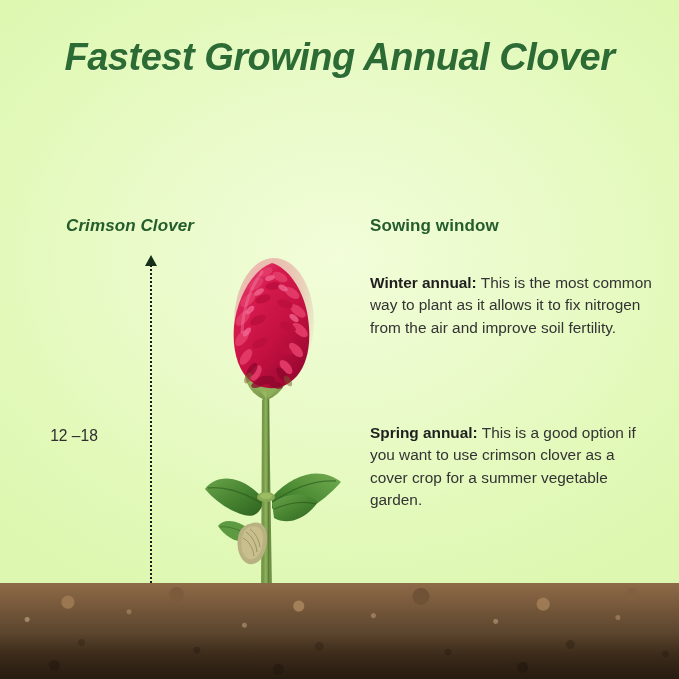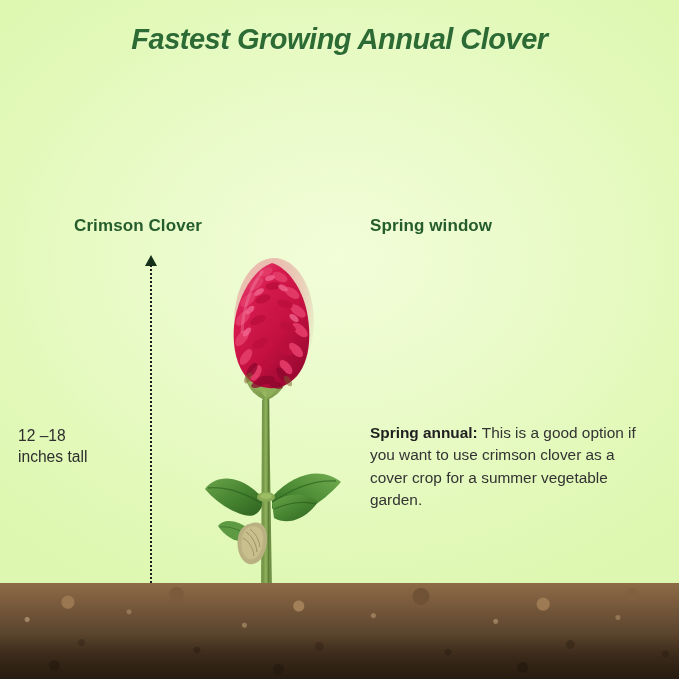--- a/index.html
+++ b/index.html
@@ -14,22 +14,22 @@
     width:679px; height:679px;
     overflow:hidden;
     background:
       radial-gradient(ellipse 70% 55% at 50% 38%, #f2fdd9 0%, #eafbca 40%, #e2f9b9 75%, #ddf7b0 100%),
       linear-gradient(160deg,#eefcd4 0%, #e3f9bb 55%, #dcf7ae 100%);
   }
 
   
   .header { position:absolute; top:0; left:0; width:679px; text-align:center; }
   .title {
-    margin-top:24px;
-    font-size:29px;
+    margin-top:38px;
+    font-size:38px;
     font-weight:bold;
     font-style:italic;
     letter-spacing:-0.5px;
     color:#2c6b33;
     line-height:1.05;
     text-shadow:0 1px 0 rgba(255,255,255,.35);
   }
   .subtitle {
     margin:10px auto 0;
     width:572px;
@@ -39,21 +39,21 @@
   }
 
   
   .col-head {
     position:absolute;
     font-size:17px;
     font-weight:bold;
     color:#245c2b;
     letter-spacing:0.1px;
   }
-  #crimson-head { left:74px; top:216px; }
+  #crimson-head { left:66px; top:216px;font-style:italic; }
   #sowing-head  { left:370px; top:216px; }
 
   
   .para {
     position:absolute;
     left:370px;
     width:284px;
     font-size:15.4px;
     line-height:1.46;
     color:#333333;
@@ -73,20 +73,21 @@
     position:absolute; left:3px; top:0;
     width:0;height:0;
     border-left:6px solid transparent;
     border-right:6px solid transparent;
     border-bottom:11px solid #17301a;
   }
   #measure-label {
     position:absolute;
     left:18px; top:425px;
     width:112px;
+    text-align:center;
     font-size:15.6px;
     line-height:1.35;
     color:#2e2e2e;
   }
 
   
   #plant { position:absolute; left:0; top:0; width:679px; height:679px; }
 
   
   #soil {
@@ -132,31 +133,31 @@
 </head>
 <body>
 
 <div id="canvas">
 
   <div class="header">
     <div class="title">Fastest Growing Annual Clover</div>
   </div>
 
   <div class="col-head" id="crimson-head">Crimson Clover</div>
-  <div class="col-head" id="sowing-head">Spring window</div>
-
+  <div class="col-head" id="sowing-head">Sowing window</div>
+
+  <div class="para" id="para-winter"><b>Winter annual:</b><span> This is the most common way to plant as it allows it to fix nitrogen from the air and improve soil fertility.</span></div>
   <div class="para" id="para-spring"><b>Spring annual:</b><span> This is a good option if you want to use crimson clover as a cover crop for a summer vegetable garden.</span></div>
 
   <div id="measure">
     <div class="arrow-head"></div>
     <div class="arrow-line"></div>
   </div>
   <div id="measure-label">
     <div>12 –18</div>
-    <div>inches tall</div>
   </div>
 
   <svg id="plant" viewBox="0 0 679 679">
     <defs>
       <linearGradient id="stemG" x1="0" y1="0" x2="1" y2="0">
         <stop offset="0%" stop-color="#6f8f44"></stop>
         <stop offset="32%" stop-color="#9dbf66"></stop>
         <stop offset="62%" stop-color="#86a954"></stop>
         <stop offset="100%" stop-color="#62823c"></stop>
       </linearGradient>

